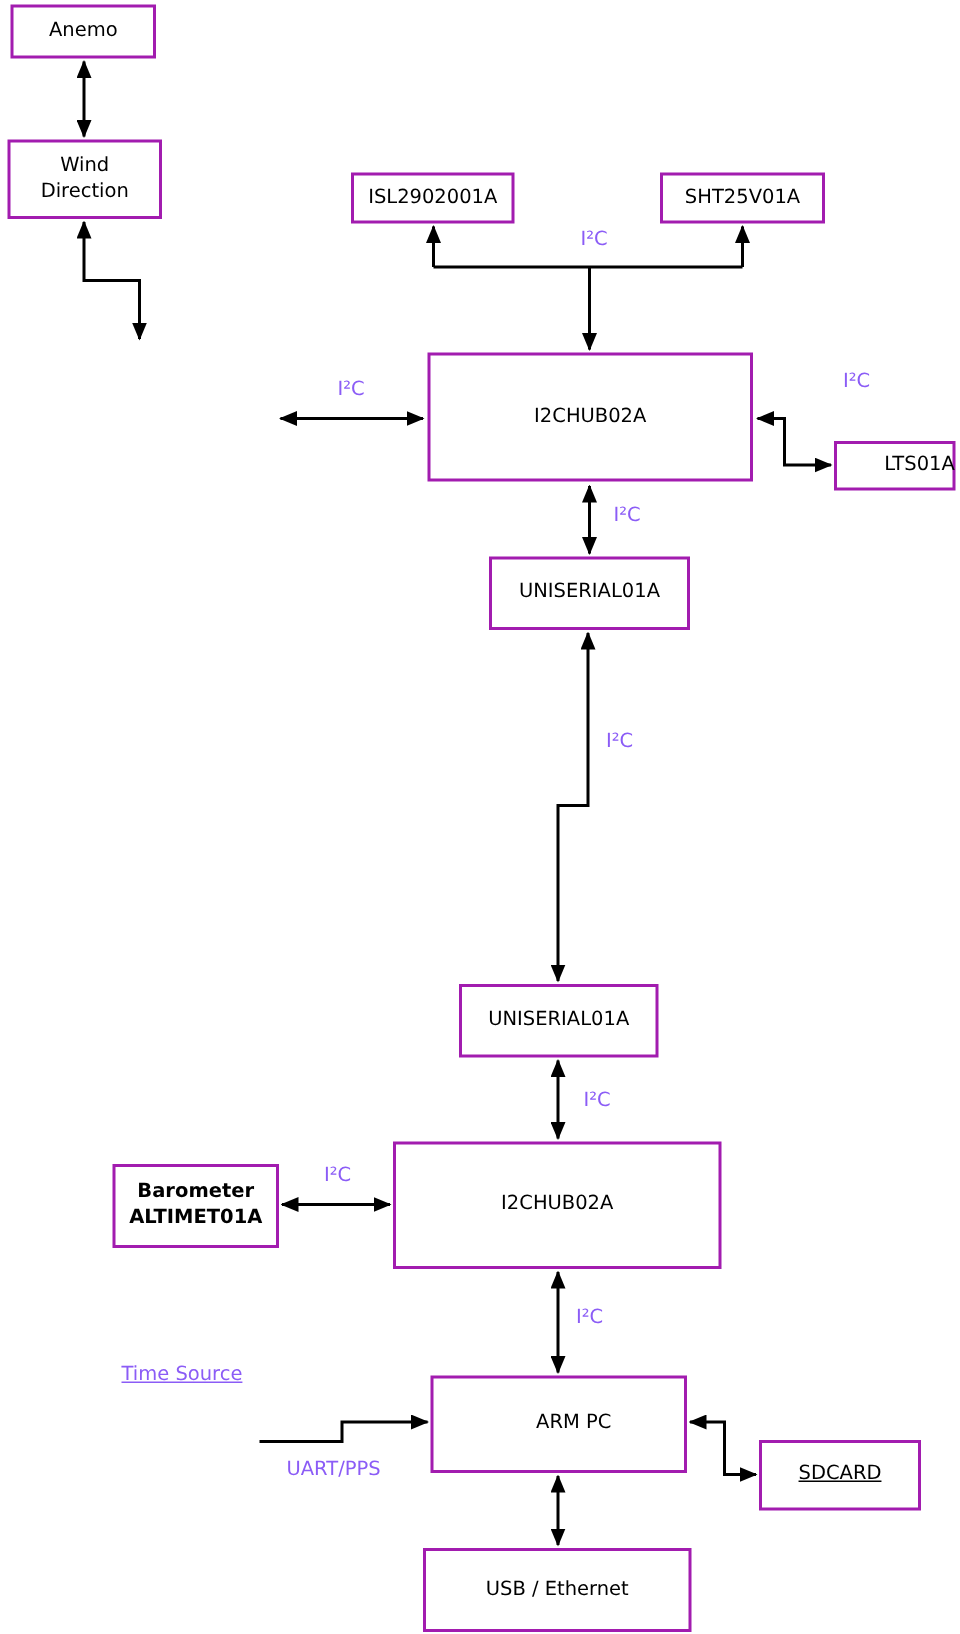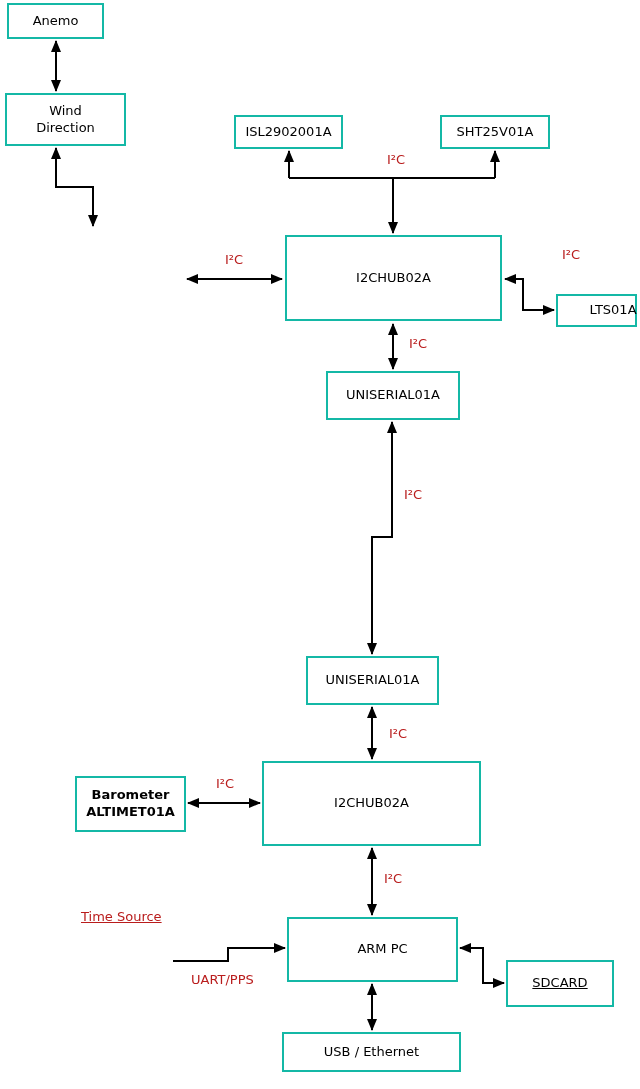--- a/index.html
+++ b/index.html
@@ -18,35 +18,35 @@
   #wires {
     position: absolute;
     left: 0;
     top: 0;
     width: 640px;
     height: 1089px;
   }
   .node {
     position: absolute;
     box-sizing: border-box;
-    border: 2px solid #14b8a6;
+    border: 2px solid #a21caf;
     background: #ffffff;
     display: flex;
     align-items: center;
     justify-content: center;
     text-align: center;
     font-size: 13px;
     line-height: 1.3;
     color: #000000;
     white-space: pre-line;
   }
   .edge-label {
     position: absolute;
     font-size: 13px;
-    color: #b91c1c;
+    color: #8b5cf6;
     white-space: nowrap;
   }
 </style>
 </head>
 <body>
 
 <div id="canvas">
 
   <svg id="wires" viewBox="0 0 640 1089" xmlns="http://www.w3.org/2000/svg">
     <defs>
@@ -69,21 +69,21 @@
       <path d="M188,803 L260,803" marker-start="url(#arr)" marker-end="url(#arr)"></path>
       <path d="M372,848 L372,915" marker-start="url(#arr)" marker-end="url(#arr)"></path>
       <path d="M173,961 L228,961 L228,948 L285,948" marker-end="url(#arr)"></path>
       <path d="M460,948 L483,948 L483,983 L504,983" marker-start="url(#arr)" marker-end="url(#arr)"></path>
       <path d="M372,984 L372,1030" marker-start="url(#arr)" marker-end="url(#arr)"></path>
     </g>
   </svg>
 
   <div class="node" style="left:7px; top:3px; width:97px; height:36px;">Anemo</div>
 
-  <div class="node" style="left:5px; top:93px; width:121px; height:53px;">Wind
+  <div class="node" style="left:5px; top:93px; width:103px; height:53px;">Wind
 Direction</div>
 
 
   <div class="node" style="left:234px; top:115px; width:109px; height:34px;">ISL2902001A</div>
 
   <div class="node" style="left:440px; top:115px; width:110px; height:34px;">SHT25V01A</div>
 
   <div class="node" style="left:285px; top:235px; width:217px; height:86px;">I2CHUB02A</div>
 
   <div class="node" style="left:556px; top:294px; width:81px; height:33px;padding-left:33px;">LTS01A</div>
@@ -95,21 +95,21 @@
   <div class="node" style="left:262px; top:761px; width:219px; height:85px;">I2CHUB02A</div>
 
   <div class="node" style="left:75px; top:776px; width:111px; height:56px;font-weight:bold;">Barometer
 ALTIMET01A</div>
 
 
   <div class="node" style="left:287px; top:917px; width:171px; height:65px;padding-left:20px;">ARM PC</div>
 
   <div class="node" style="left:506px; top:960px; width:108px; height:47px;text-decoration:underline;">SDCARD</div>
 
-  <div class="node" style="left:282px; top:1032px; width:179px; height:40px;">USB / Ethernet</div>
+  <div class="node" style="left:282px; top:1032px; width:179px; height:56px;">USB / Ethernet</div>
 
   <span class="edge-label" style="left:225px; top:252px;">I²C</span>
 
   <span class="edge-label" style="left:387px; top:152px;">I²C</span>
 
   <span class="edge-label" style="left:562px; top:247px;">I²C</span>
 
   <span class="edge-label" style="left:409px; top:336px;">I²C</span>
 
   <span class="edge-label" style="left:404px; top:487px;">I²C</span>

